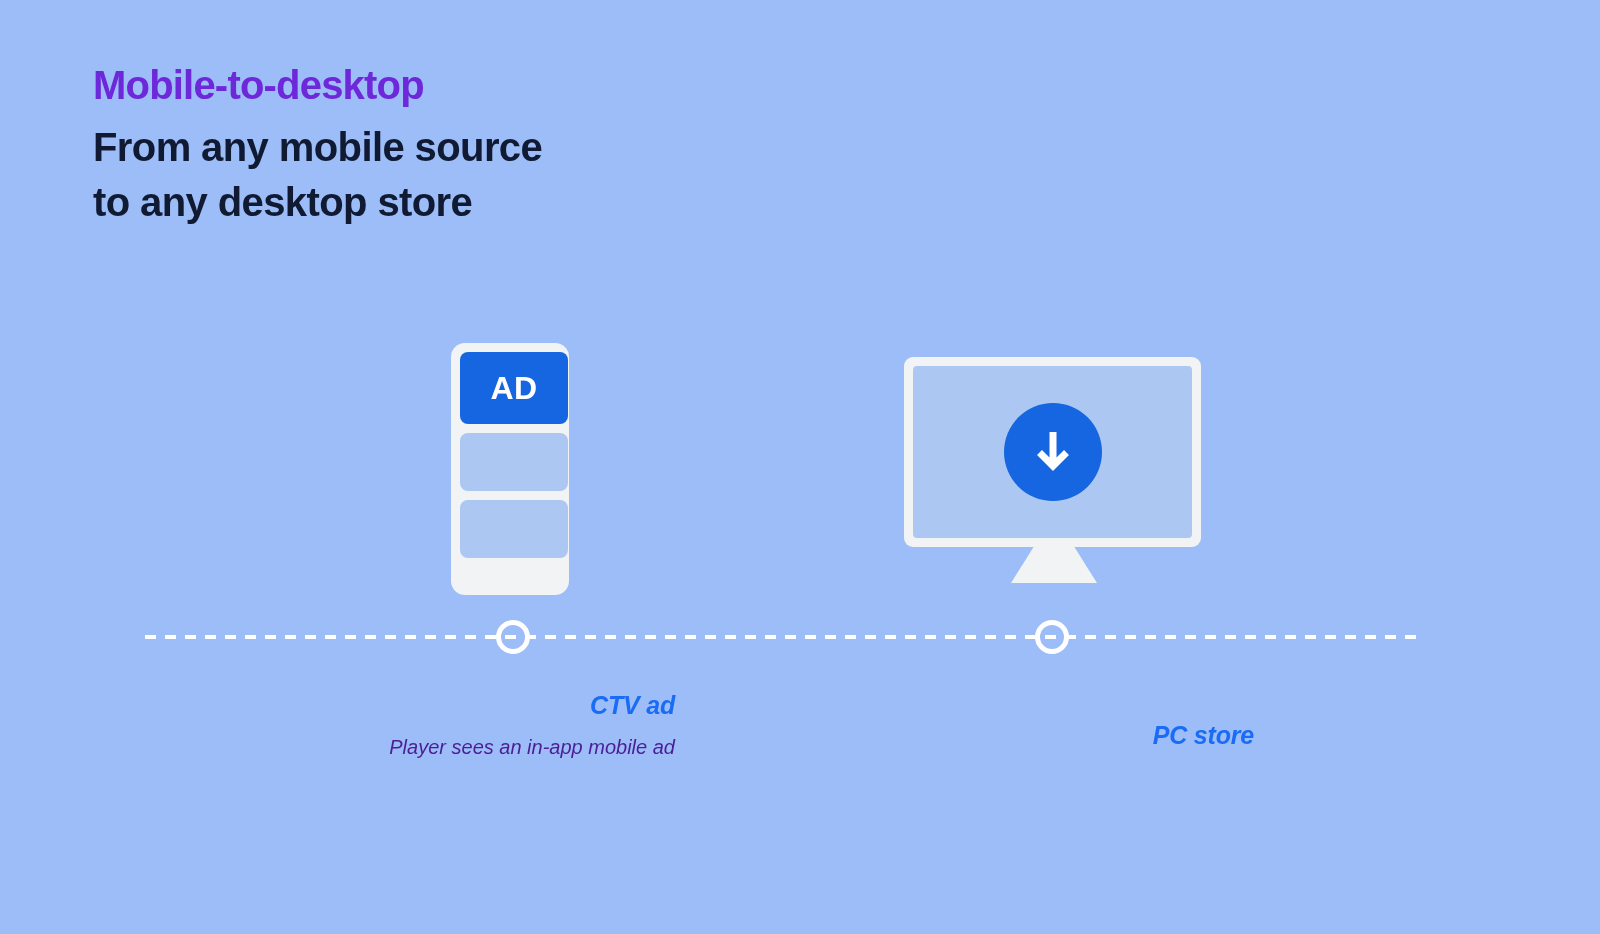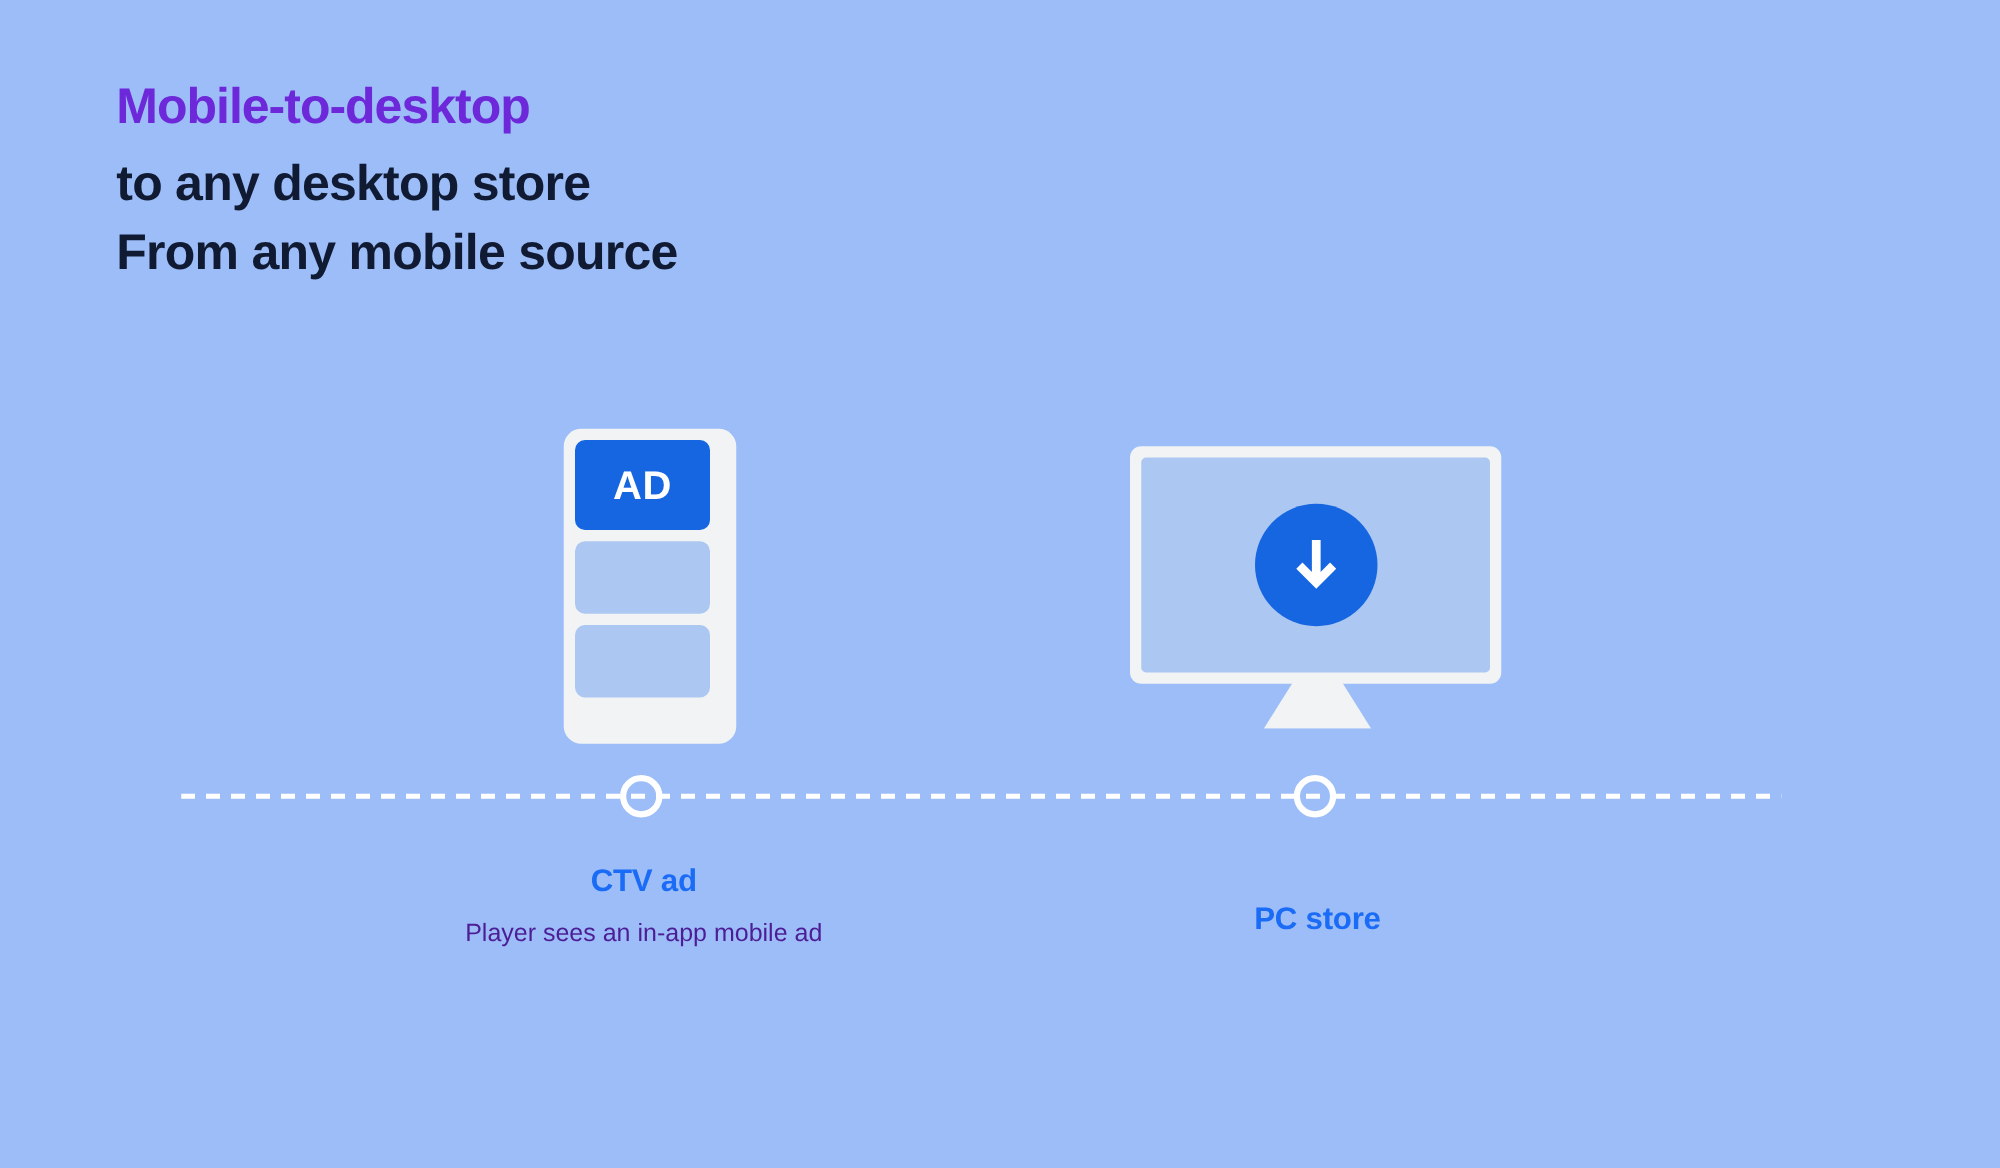--- a/index.html
+++ b/index.html
@@ -80,21 +80,21 @@
     z-index: -1;
   }
   .node-1 { left: 496px; top: 620px; }
   .node-2 { left: 1035px; top: 620px; }
 
   
   .phone {
     position: absolute;
     left: 451px;
     top: 343px;
-    width: 138px;
+    width: 118px;
     height: 252px;
     background: #f1f3f4;
     border-radius: 14px;
     padding: 9px;
     box-sizing: border-box;
   }
   .phone-ad {
     width: 108px;
     height: 72px;
     background: #1566e0;
@@ -155,21 +155,22 @@
     top: 546px;
     width: 86px;
     height: 37px;
     background: #f1f3f4;
     clip-path: polygon(27% 0%, 73% 0%, 100% 100%, 0% 100%);
   }
 
   
   .step-caption {
     position: absolute;
-    text-align: center;
+    text-align: right;
+    font-style: italic;
   }
   .step-title {
     font-size: 25px;
     font-weight: 700;
     letter-spacing: -0.2px;
     color: #1a6bf5;
     line-height: 1.2;
     margin: 0 0 12px 0;
   }
   .step-desc {
@@ -183,22 +184,22 @@
   .caption-2 { left: 854px; top: 720px; width: 400px; }
 </style>
 </head>
 <body>
 
 <div id="canvas">
 
   <div class="heading-block">
     <p class="eyebrow">Mobile-to-desktop</p>
     <h1 class="headline">
+      <span class="hl-line">From any mobile source</span>
       <span class="hl-line">to any desktop store</span>
-      <span class="hl-line">From any mobile source</span>
     </h1>
   </div>
 
   <div class="phone">
     <div class="phone-ad">
       <span class="phone-ad-label">AD</span>
     </div>
     <div class="phone-block"></div>
     <div class="phone-block"></div>
   </div>

